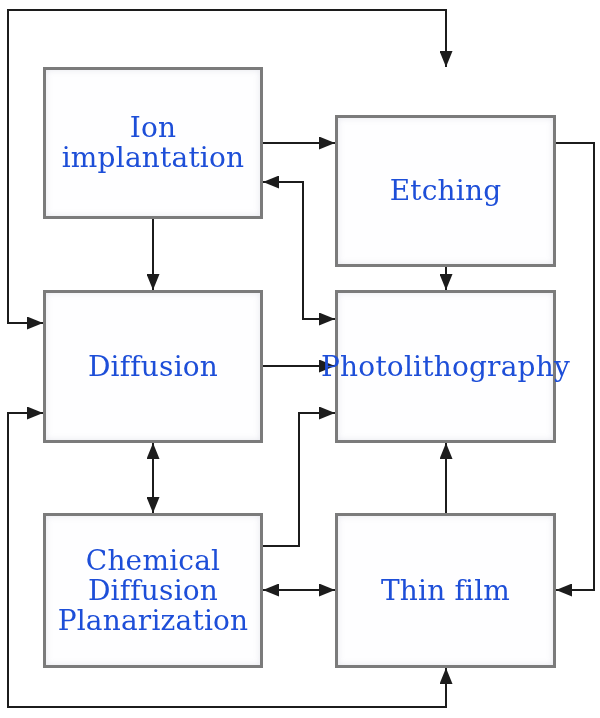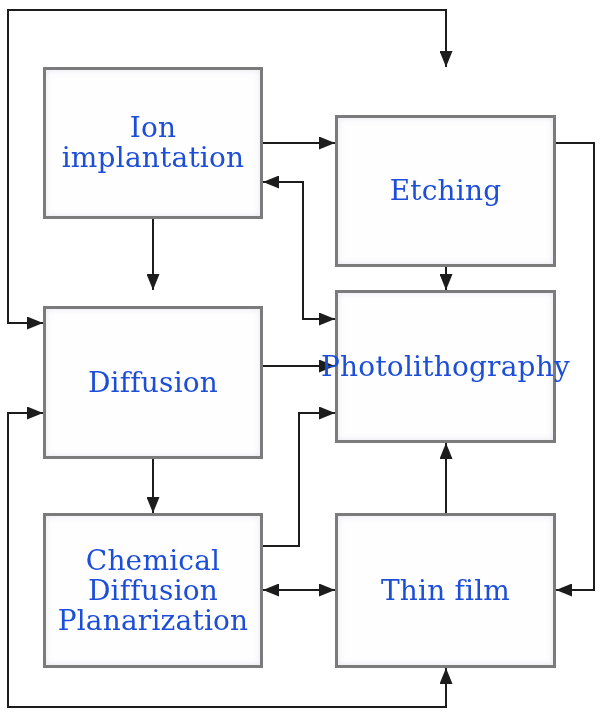--- a/index.html
+++ b/index.html
@@ -42,21 +42,21 @@
     z-index: 1;
   }
   .node-label {
     font-size: 28px;
     line-height: 30px;
     color: #1d4ed8;
     letter-spacing: 0.2px;
   }
   .n-ion      { left: 43px;  top: 67px;  width: 220px; height: 152px; }
   .n-etching  { left: 335px; top: 71px;  width: 221px; height: 152px; margin-top: 44px; }
-  .n-diff     { left: 43px;  top: 290px; width: 220px; height: 153px; margin-top: 16px; }
+  .n-diff     { left: 43px;  top: 290px; width: 220px; height: 153px; }
   .n-photo    { left: 335px; top: 290px; width: 221px; height: 153px; text-align: right; }
   .n-cmp      { left: 43px;  top: 513px; width: 220px; height: 155px; }
   .n-thinfilm { left: 335px; top: 513px; width: 221px; height: 155px; }
 </style>
 </head>
 <body>
 
 <div class="canvas">
 
   <svg class="connector-layer" width="600" height="718" viewBox="0 0 600 718" xmlns="http://www.w3.org/2000/svg">

